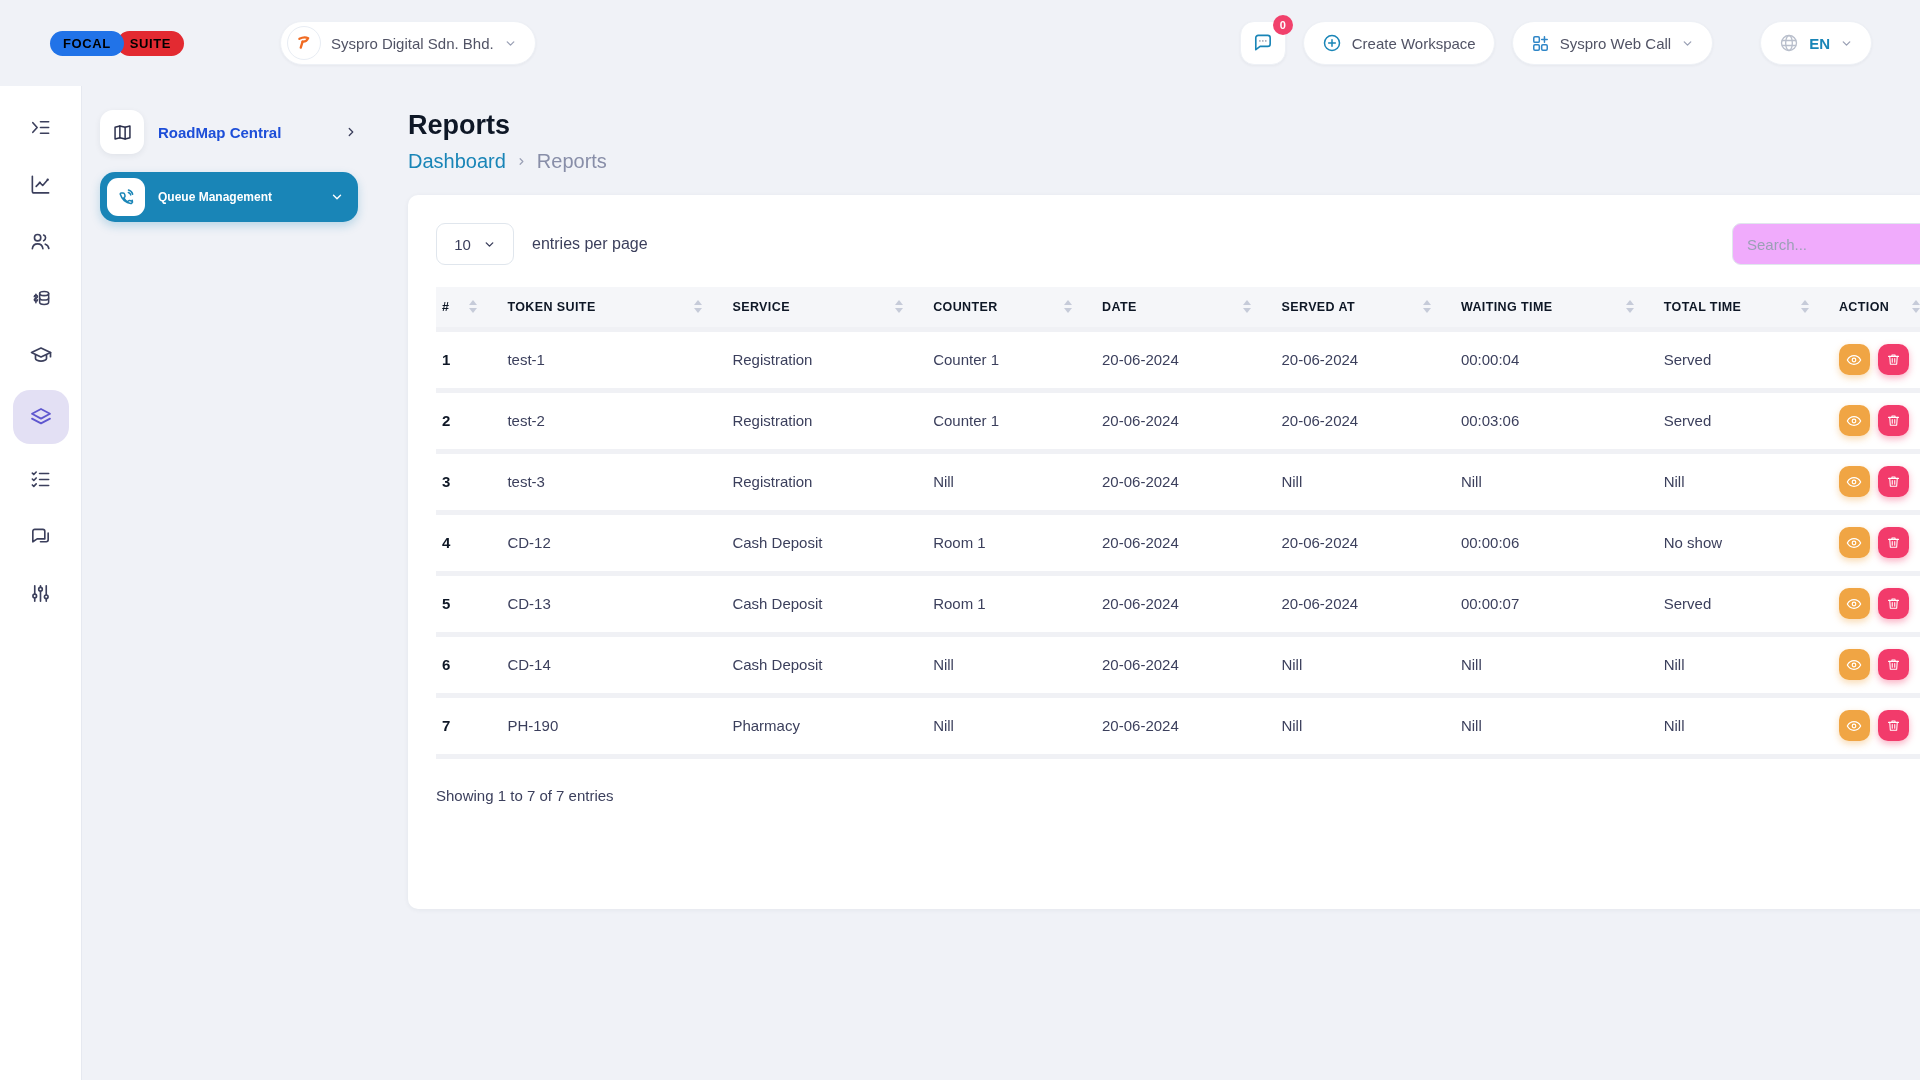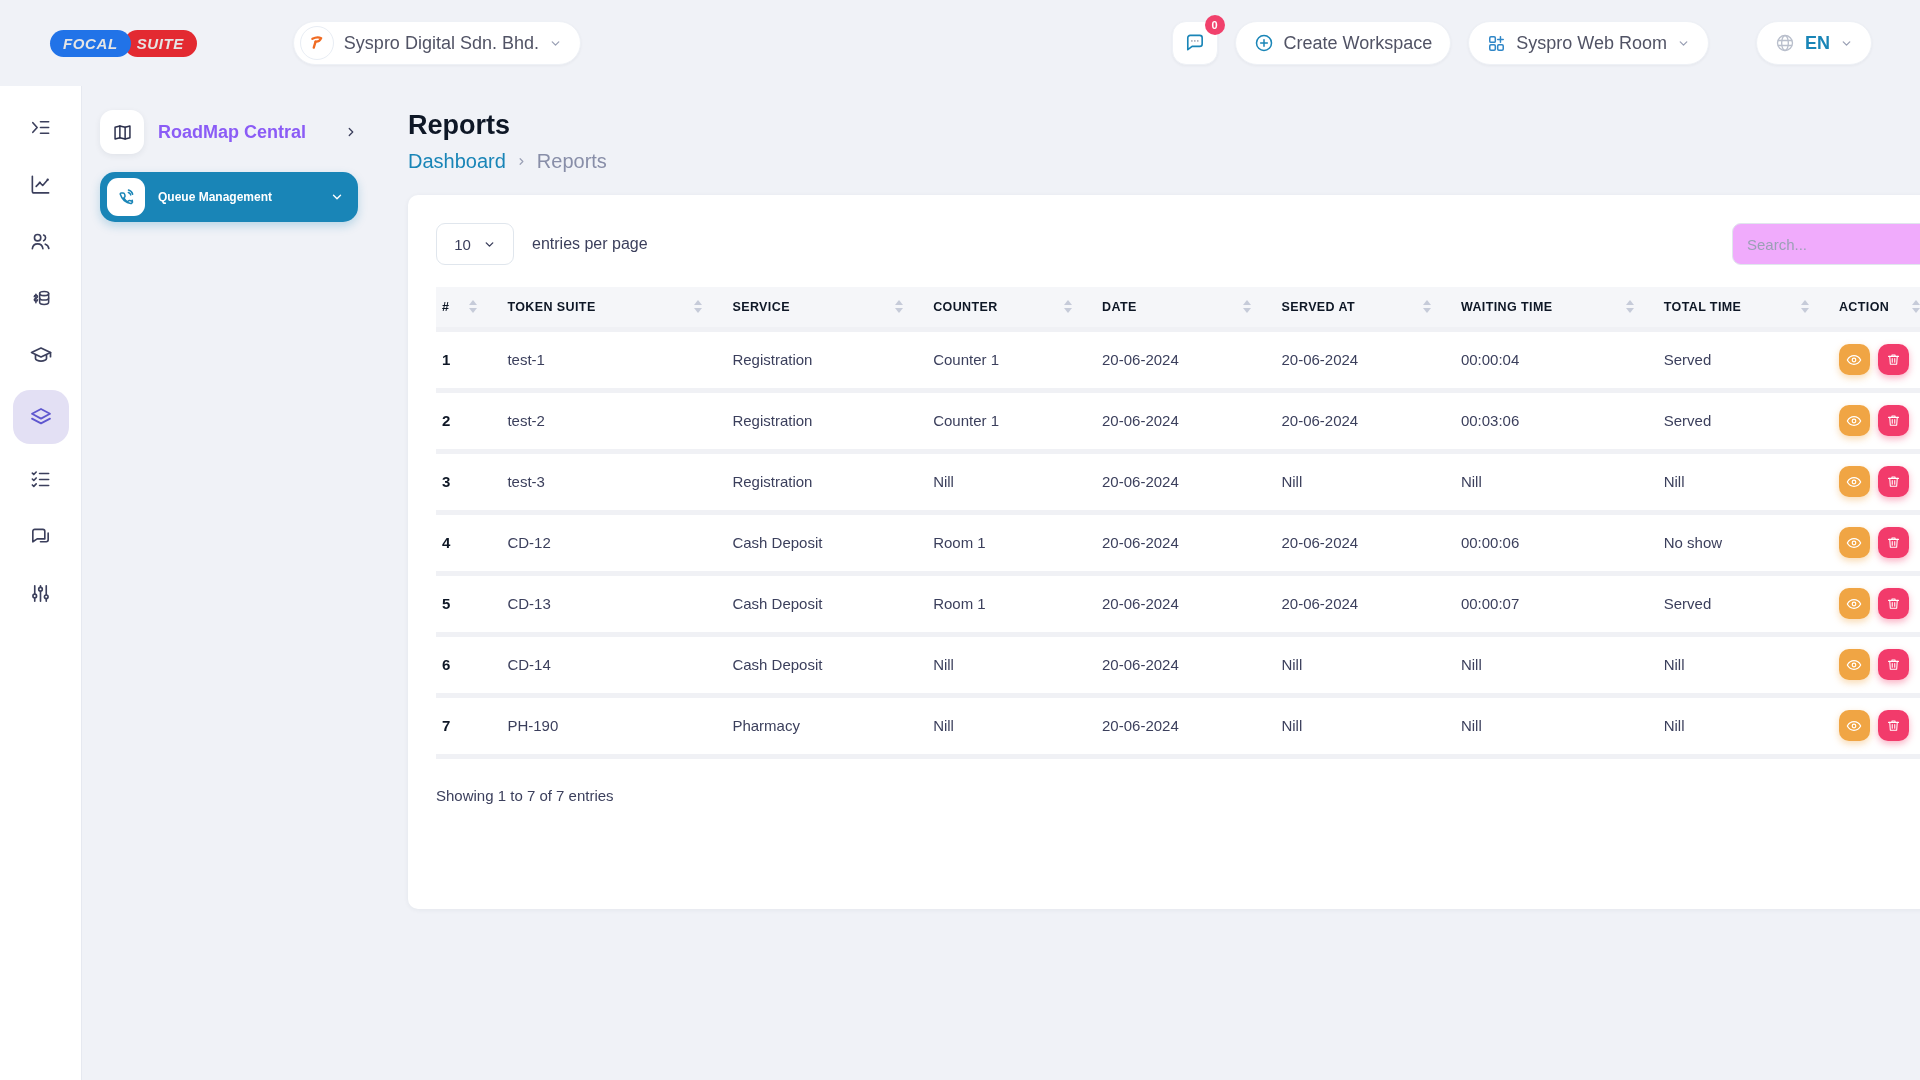--- a/index.html
+++ b/index.html
@@ -12,31 +12,31 @@
   }
   svg { display:block; }
 
   
   .topbar {
     position:absolute; left:0; top:0; width:1920px; height:86px;
     display:flex; align-items:center; padding:0 48px 0 50px; z-index:5;
   }
   .logo { display:flex; align-items:center; }
   .logo .pill {
-    color:#e5e5e5; font-weight:800; font-size:15px; letter-spacing:.6px;
-    padding:5px 13px; border-radius:15px;font-style:italic;
+    color:#000000; font-weight:800; font-size:13px; letter-spacing:.6px;
+    padding:5px 13px; border-radius:15px;
   }
   .logo .pill.blue { background:var(--logo_blue,#2173e8); z-index:1; }
   .logo .pill.red  { background:var(--logo_red,#e32a31); margin-left:-7px; }
 
   .tb-pill {
     background:#fff; border:1px solid #eef1f6; border-radius:24px;
     height:44px; display:flex; align-items:center; gap:10px;
     padding:0 18px; box-shadow:0 1px 3px rgba(31,45,61,.05);
-    font-size:18px; color:#515365; cursor:pointer; white-space:nowrap;
+    font-size:15px; color:#515365; cursor:pointer; white-space:nowrap;
   }
   .company { margin-left:96px; padding-left:6px; }
   .company .logo-circle {
     width:34px; height:34px; border-radius:50%; background:#fff;
     border:1px solid #e8edf4; display:grid; place-items:center;
   }
   .tb-right { margin-left:auto; display:flex; align-items:center; gap:17px; }
   .chat-btn {
     position:relative; width:46px; height:44px; background:#fff; border:1px solid #eef1f6;
     border-radius:14px; display:grid; place-items:center; cursor:pointer;
@@ -69,21 +69,21 @@
   
   .subnav { position:absolute; left:100px; top:108px; width:258px; }
   .roadmap-row {
     display:flex; align-items:center; gap:14px; height:48px; cursor:pointer;
   }
   .icon-box {
     width:44px; height:44px; background:#fff; border-radius:13px;
     display:grid; place-items:center; box-shadow:0 2px 6px rgba(31,45,61,.07);
     color:#2b2f4c;
   }
-  .roadmap-label { font-size:18px; font-weight:600; color:#8b5cf6; flex:1; }
+  .roadmap-label { font-size:15px; font-weight:600; color:#1d4ed8; flex:1; }
   .queue-pill {
     margin-top:16px; height:50px; background:var(--primary,#1985b7); border-radius:15px;
     display:flex; align-items:center; gap:13px; padding:0 14px 0 7px; cursor:pointer;
     box-shadow:0 4px 10px rgba(25,133,183,.25);
   }
   .queue-pill .icon-box { width:38px; height:38px; border-radius:11px; box-shadow:none; color:var(--primary,#1985b7); }
   .queue-label { color:#fff; font-weight:700; font-size:12px; flex:1; }
   .sub-list { margin-top:14px; list-style:none; }
   .sub-item {
     display:flex; align-items:center; gap:13px; height:52px; padding-left:33px;
@@ -194,21 +194,21 @@
       <span>Create Workspace</span>
     </button>
 
     <div class="tb-pill">
       <svg width="19" height="19" viewBox="0 0 24 24" fill="none" stroke="#2f86c7" stroke-width="1.9" stroke-linecap="round">
         <rect x="3.5" y="3.5" width="7" height="7" rx="1.5"></rect>
         <rect x="3.5" y="13.5" width="7" height="7" rx="1.5"></rect>
         <rect x="13.5" y="13.5" width="7" height="7" rx="1.5"></rect>
         <path d="M17 3.5v7M13.5 7h7"></path>
       </svg>
-      <span>Syspro Web Room</span>
+      <span>Syspro Web Call</span>
       <span class="chev">
         <svg width="13" height="13" viewBox="0 0 24 24" fill="none" stroke="currentColor" stroke-width="2.4" stroke-linecap="round" stroke-linejoin="round">
             <path d="M6 9l6 6 6-6"></path>
           </svg>
       </span>
     </div>
 
     <div class="tb-pill lang-pill">
       <svg width="20" height="20" viewBox="0 0 24 24" fill="none" stroke="#b9bfcc" stroke-width="1.6">
         <circle cx="12" cy="12" r="9"></circle>

